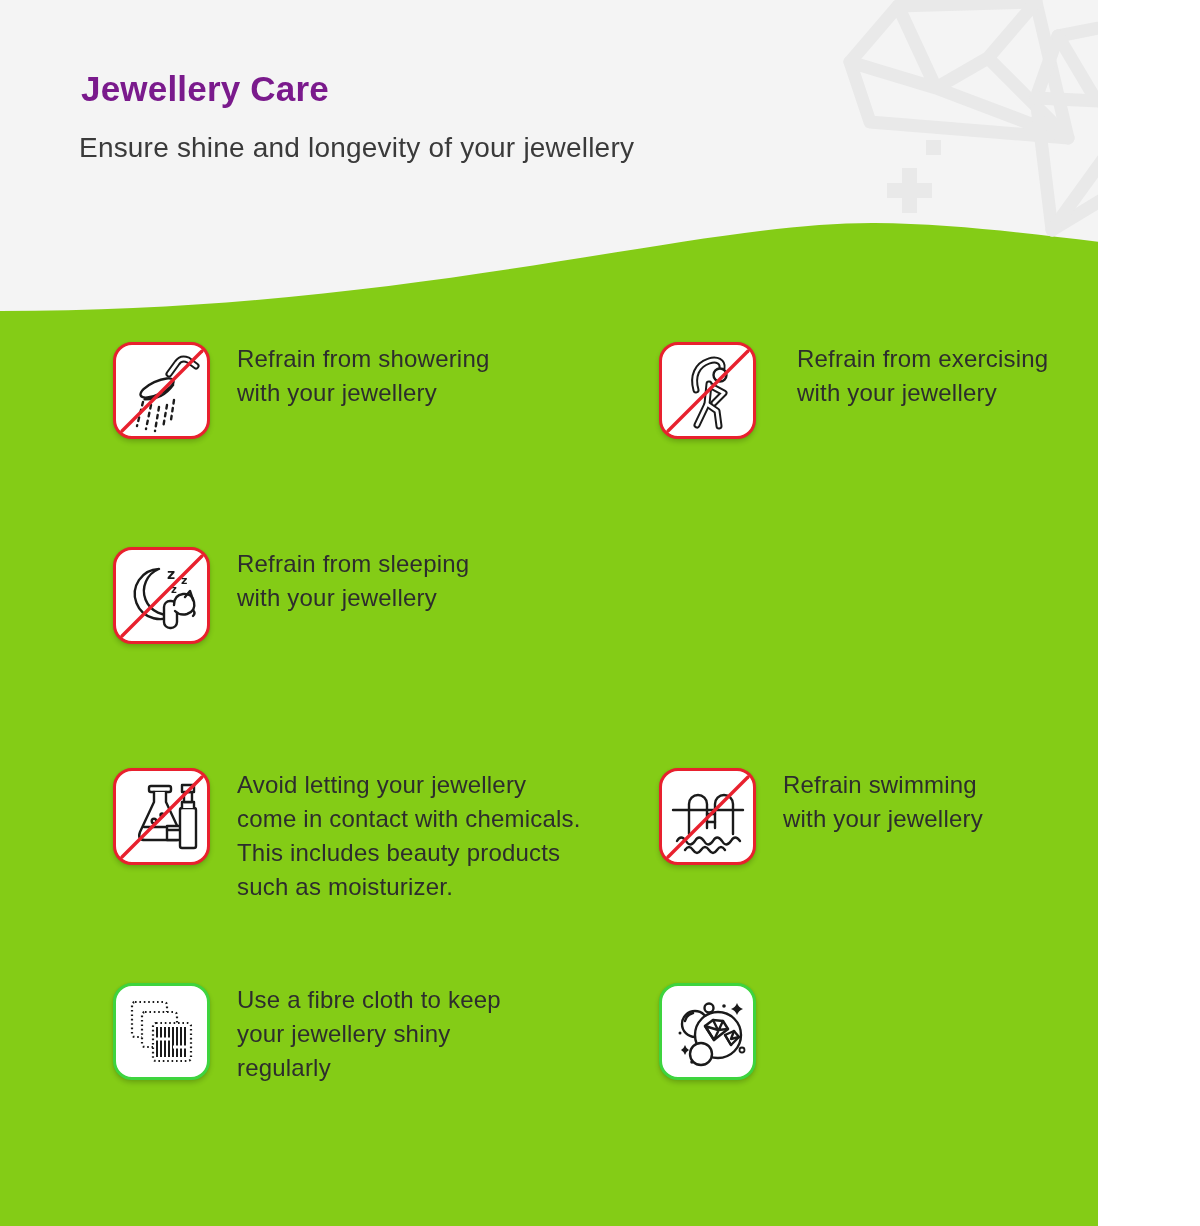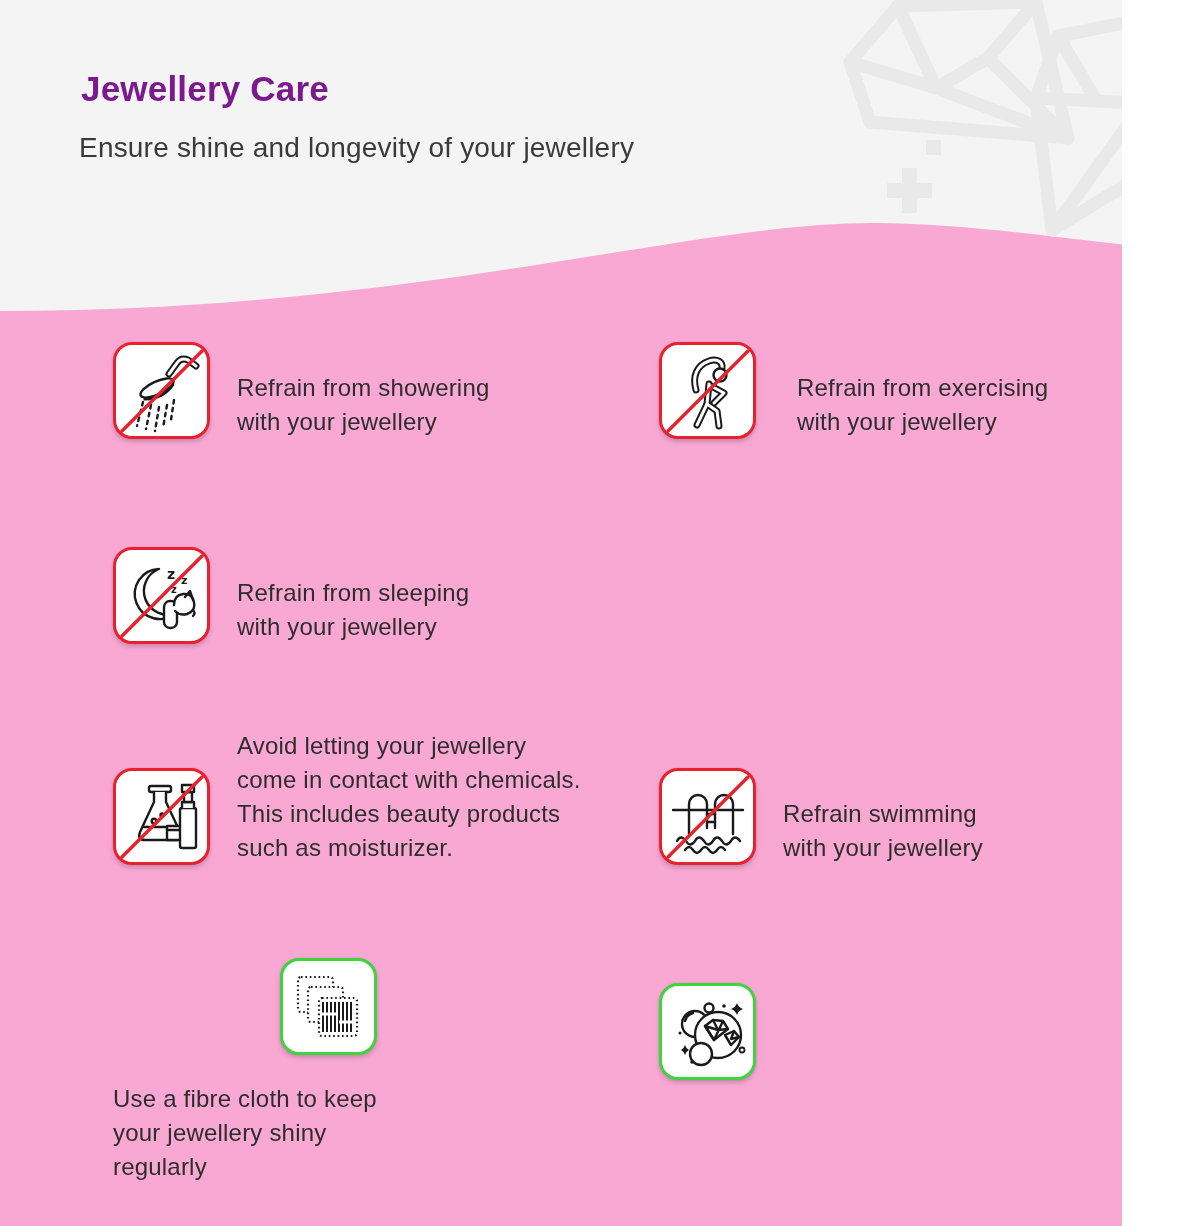--- a/index.html
+++ b/index.html
@@ -1,23 +1,22 @@
 <!DOCTYPE html>
 <html><head>
 <meta charset="utf-8">
 <style>
   html, body { margin: 0; padding: 0; background: #ffffff; }
   .page {
     position: relative;
     width: 1098px;
     height: 1226px;
-    background: #f9a8d4;
+    background: #84cc16;
     overflow: hidden;
     font-family: "Liberation Sans", sans-serif;
-    padding-left: 24px;
   }
   .header-shape {
     position: absolute;
     top: 0; left: 0;
     display: block;
   }
   .page-title {
     position: absolute;
     left: 81px;
     top: 68px;
@@ -34,21 +33,21 @@
     font-size: 28px;
     line-height: 36px;
     font-weight: 400;
     color: #3a3a3a;
     letter-spacing: 0.2px;
     text-align: center;
   }
   .care-item {
     position: absolute;
     display: flex;
-    align-items: flex-end;
+    align-items: flex-start;
     gap: 27px;
     height: 97px;
   }
   .icon-card {
     flex: 0 0 auto;
     width: 97px;
     height: 97px;
     box-sizing: border-box;
     border: 3.5px solid #e8212e;
     border-radius: 19px;
@@ -67,21 +66,21 @@
     white-space: pre-line;
     letter-spacing: 0.2px;
   }
   
   .pos-r1c1 { top: 342px; left: 113px; }
   .pos-r1c2 { top: 342px; left: 659px; gap: 41px; }
   .pos-r2c1 { top: 547px; left: 113px; }
   .pos-r2c2 { top: 547px; left: 659px; }
   .pos-r3c1 { top: 768px; left: 113px; }
   .pos-r3c2 { top: 768px; left: 659px; }
-  .pos-r4c1 { top: 958px; left: 113px; flex-direction: column; }
+  .pos-r4c1 { top: 983px; left: 113px; }
   .pos-r4c2 { top: 983px; left: 659px; }
 </style>
 </head>
 <body>
 
 <div class="page">
 
   <svg class="header-shape" width="1200" height="312" viewBox="0 0 1200 312">
     <defs>
       <clipPath id="hdrclip">

